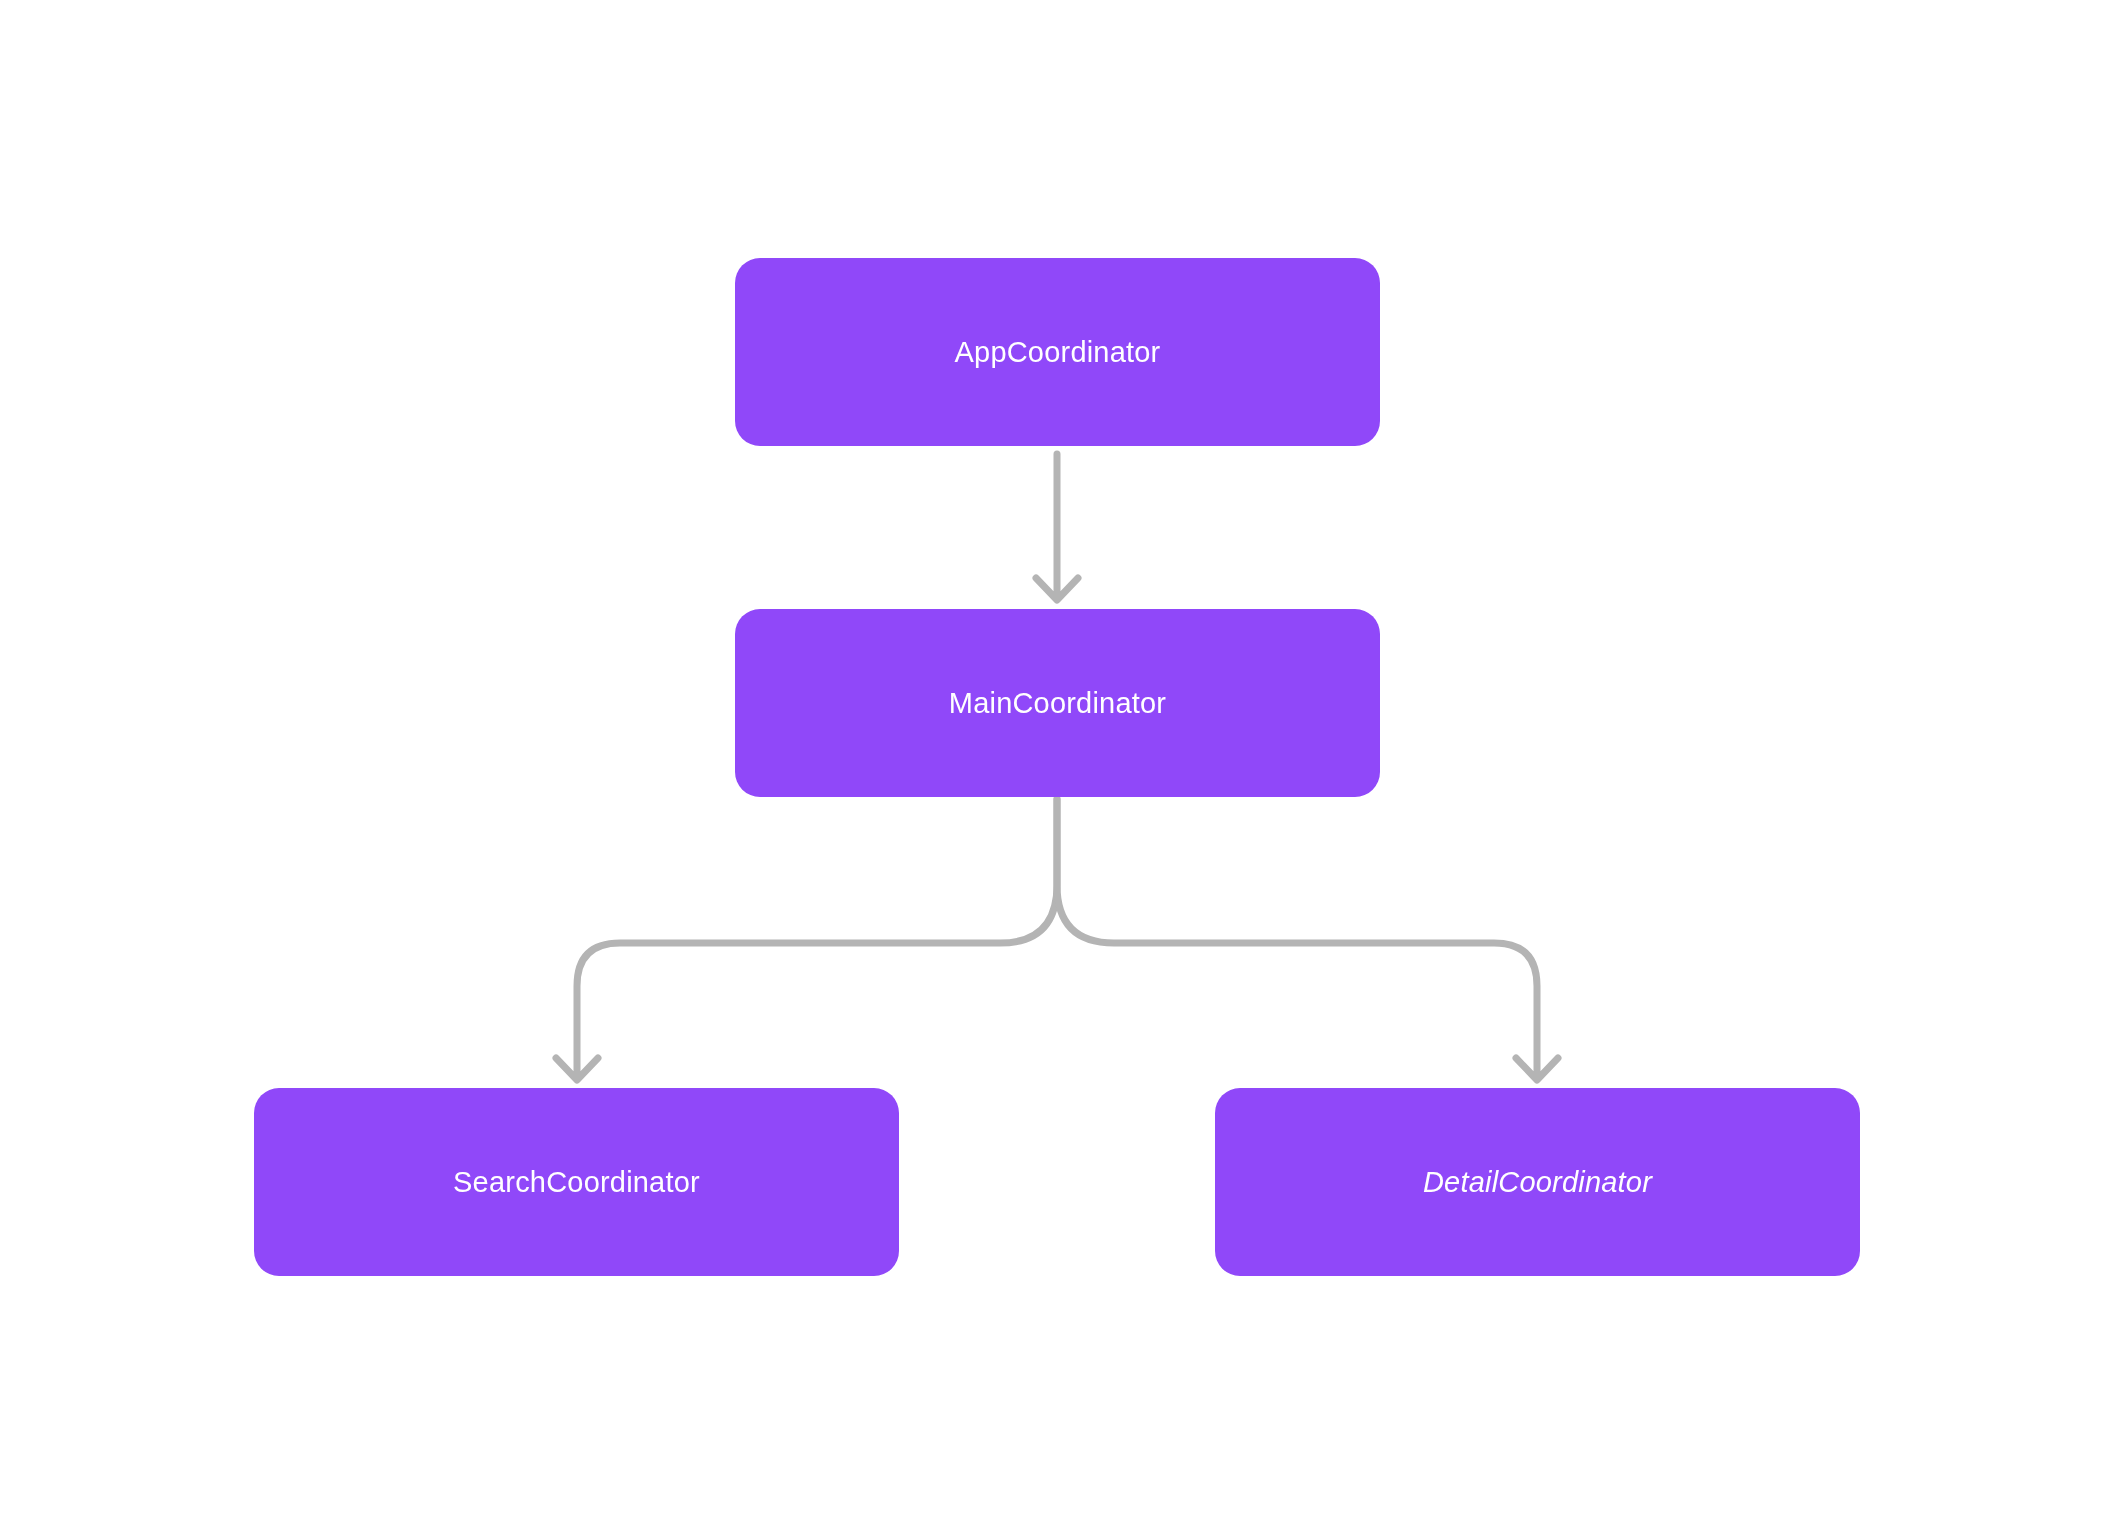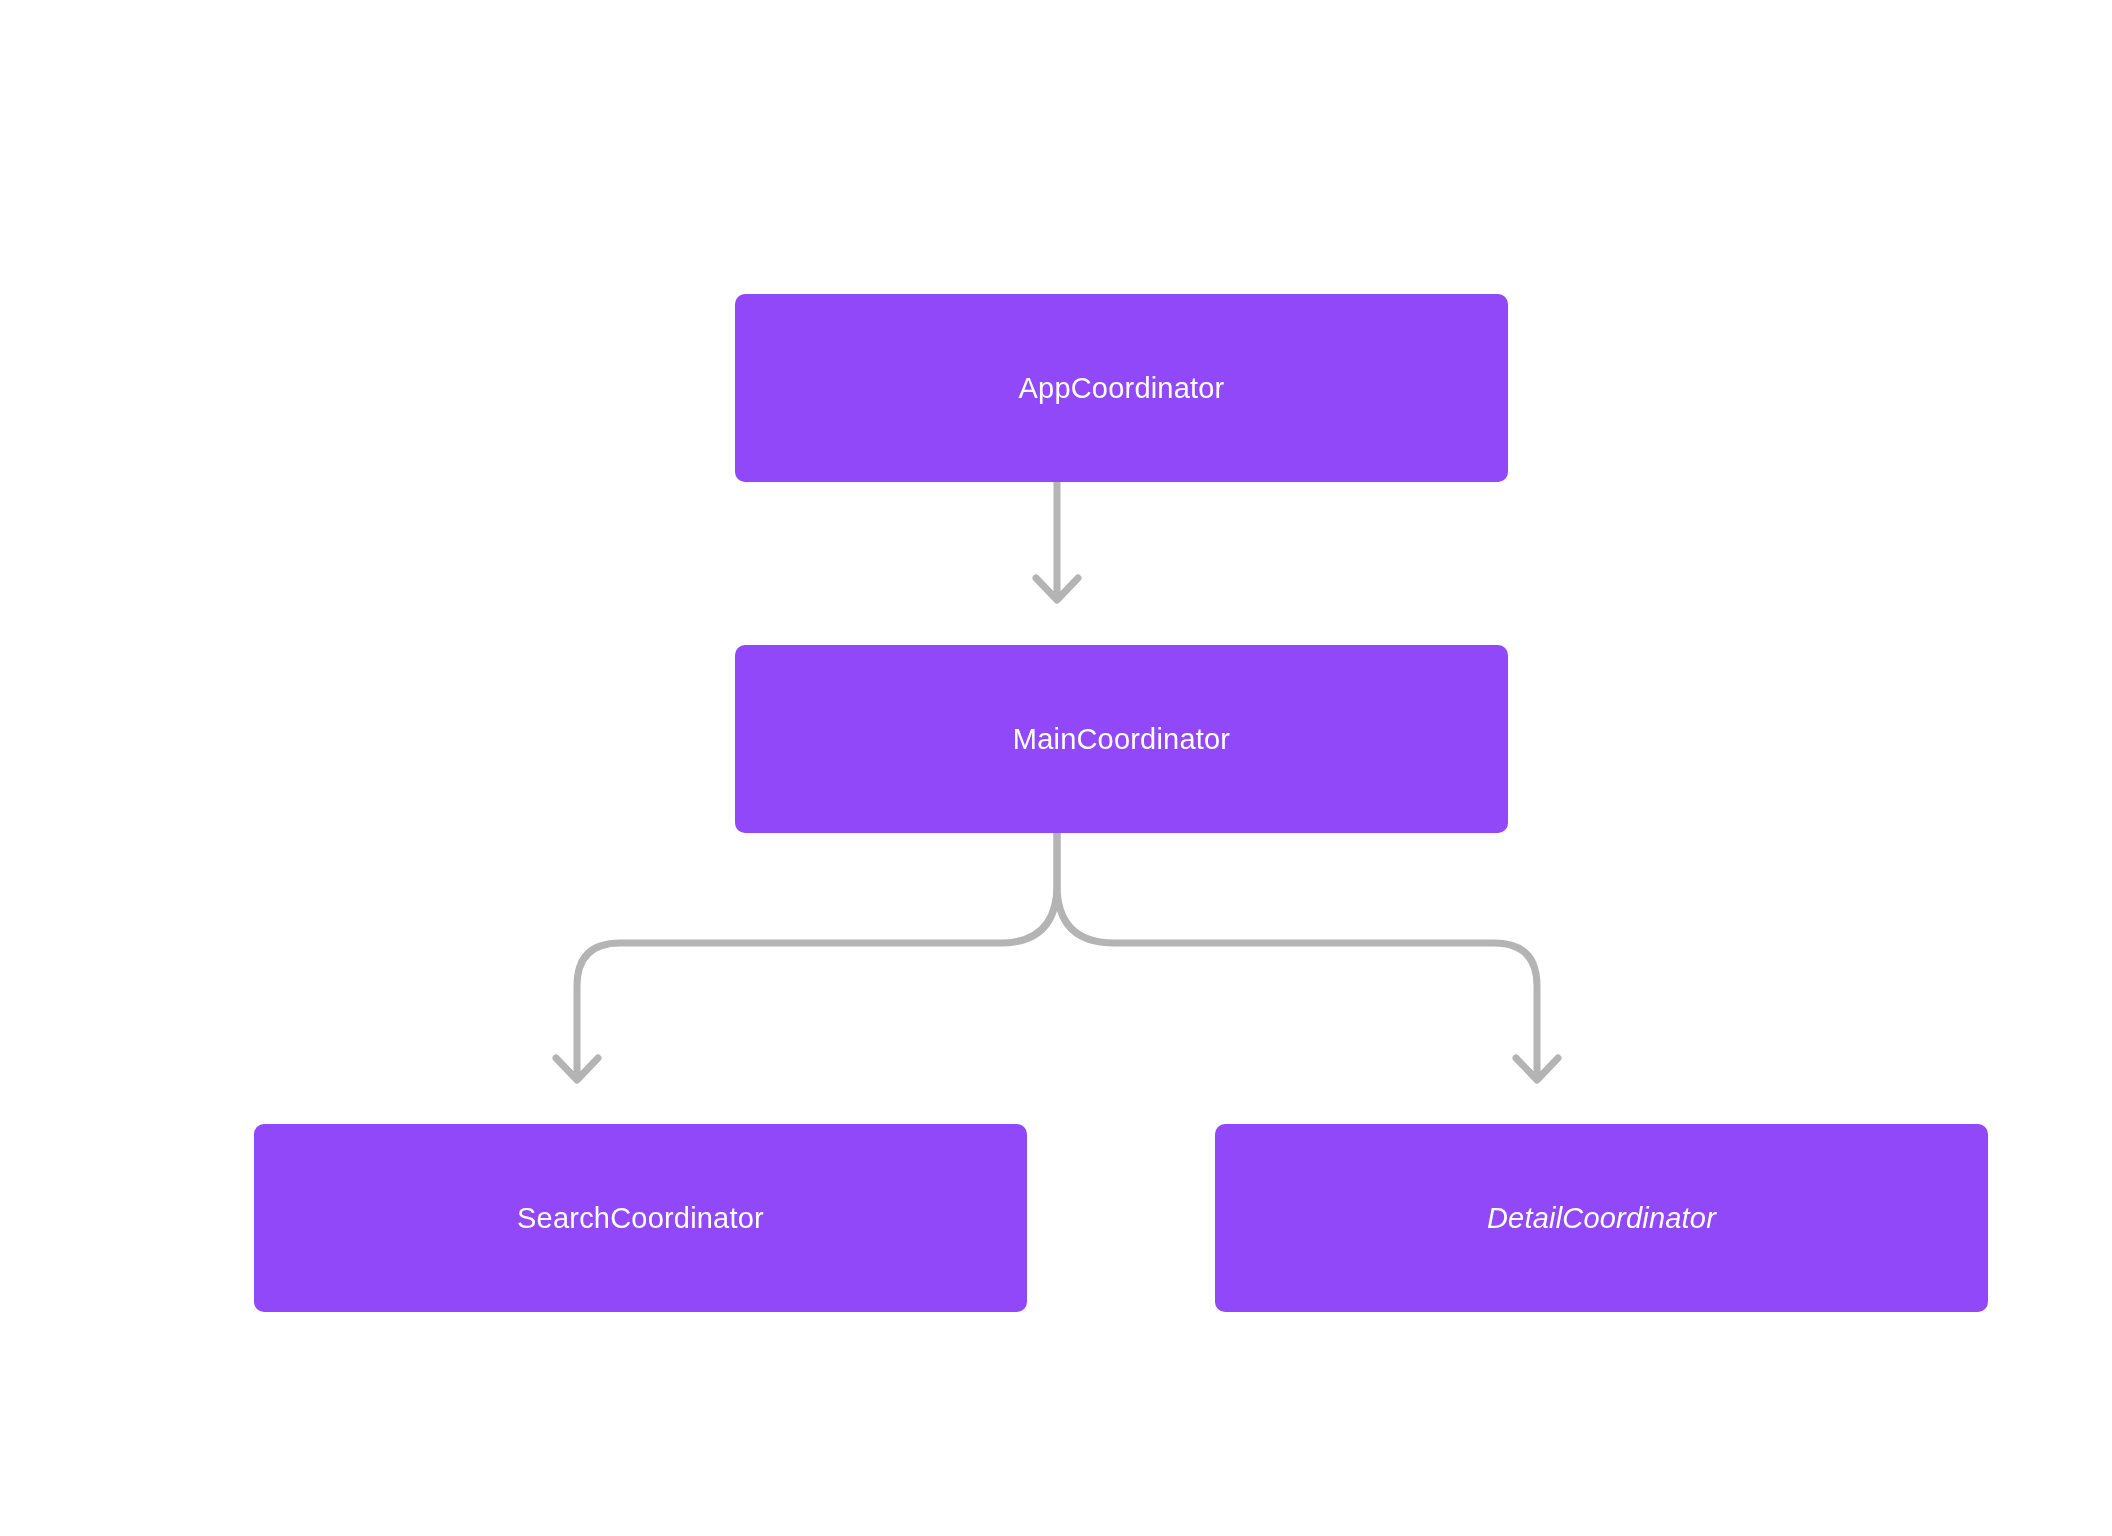--- a/index.html
+++ b/index.html
@@ -23,28 +23,27 @@
   }
   .connectors path {
     fill: none;
     stroke: var(--color-connector, #b4b4b4);
     stroke-width: 7;
     stroke-linecap: round;
     stroke-linejoin: round;
   }
   .node {
     position: absolute;
-    width: 773px;
+    width: 645px;
     height: 188px;
     background: var(--color-node-fill, #9048f9);
-    border-radius: 10px;
+    border-radius: 25px;
     display: flex;
     align-items: center;
     justify-content: center;
-    margin-top: 36px;
   }
   .node-label {
     color: var(--color-node-text, #ffffff);
     font-size: 29px;
     font-weight: 400;
     letter-spacing: 0.2px;
     white-space: nowrap;
   }
   .node-app    { left: 735px;  top: 258px;  }
   .node-main   { left: 735px;  top: 609px;  }

